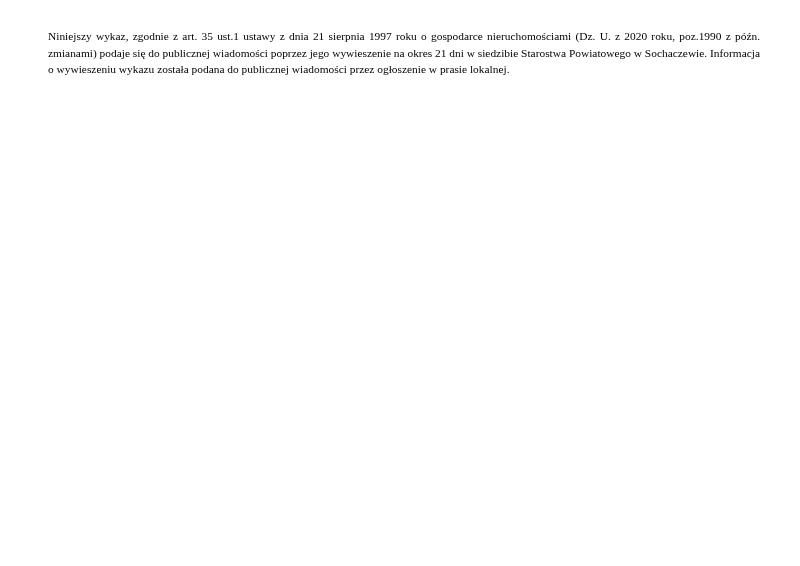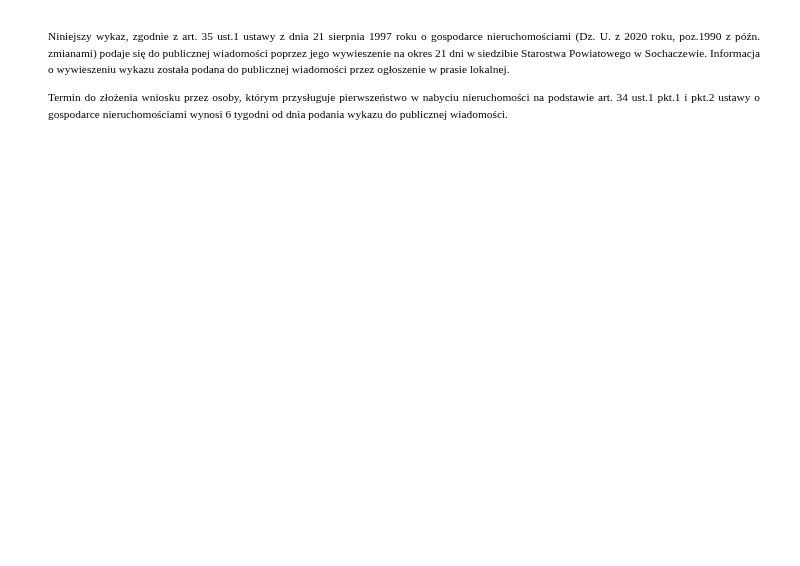--- a/index.html
+++ b/index.html
@@ -36,15 +36,14 @@
   .para:last-child {
     margin-bottom: 0;
   }
 </style>
 </head>
 <body>
 
 <div class="page">
   <div class="doc-body">
     <p class="para">Niniejszy wykaz, zgodnie z art. 35 ust.1 ustawy z dnia 21 sierpnia 1997 roku o gospodarce nieruchomościami (Dz. U. z 2020 roku, poz.1990 z późn. zmianami) podaje się do publicznej wiadomości poprzez jego wywieszenie na okres 21 dni w siedzibie Starostwa Powiatowego w Sochaczewie. Informacja o wywieszeniu wykazu została podana do publicznej wiadomości przez ogłoszenie w prasie lokalnej.</p>
-    <p class="para">Termin do złożenia wniosku przez osoby, którym przysługuje pierwszeństwo w nabyciu nieruchomości na podstawie art. 34 ust.1 pkt.1 i pkt.2 ustawy o gospodarce nieruchomościami wynosi 6 tygodni od dnia podania wykazu do publicznej wiadomości.</p>
   </div>
 </div>
 
 </body></html>

